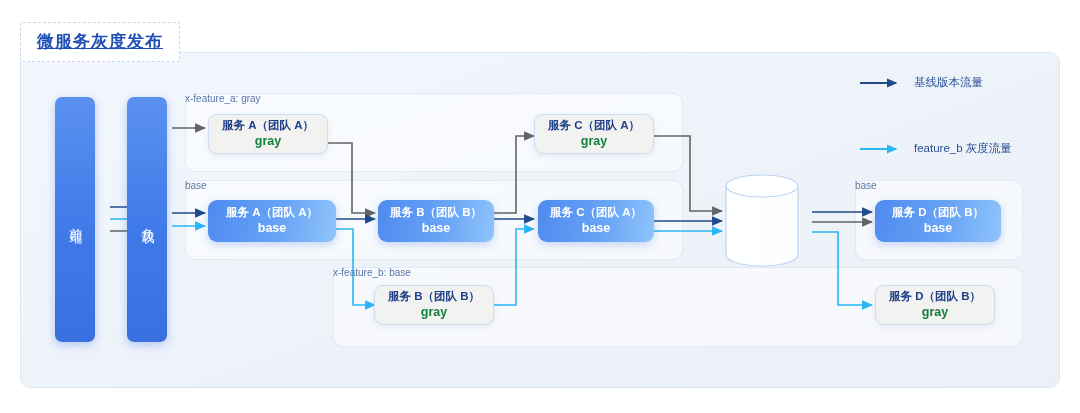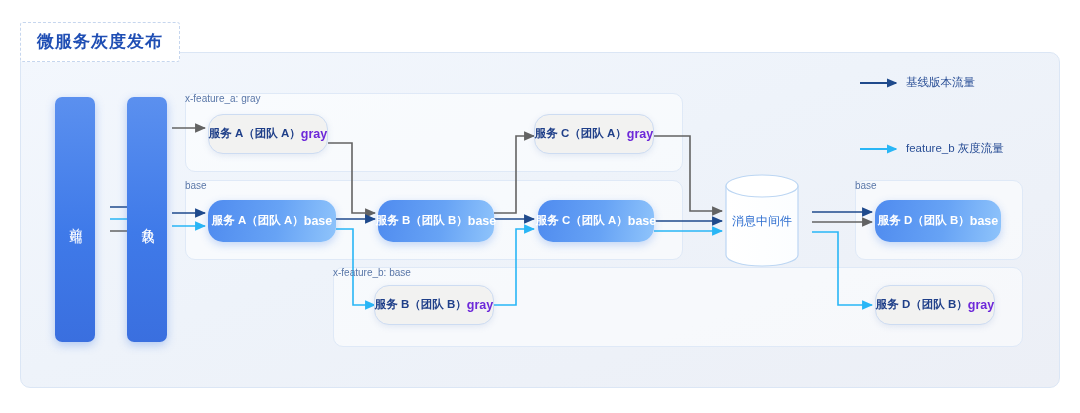--- a/index.html
+++ b/index.html
@@ -24,20 +24,21 @@
   .title-chip{
     position:absolute;left:20px;top:22px;
     padding:7px 16px 8px 16px;
     background:#ffffff;
     border:1px dashed #c6d6ee;
     border-radius:3px;
     font-size:17px;font-weight:bold;color:#1f4eb4;
     letter-spacing:1px;
     z-index:6;
     white-space:nowrap;
+    text-decoration:underline;
   }
 
   
   svg#wires{position:absolute;left:0;top:0;width:1080px;height:413px;z-index:2;pointer-events:none;}
 
   
   .pillar{
     position:absolute;
     background:linear-gradient(180deg,#5b90ef 0%,#3f7ae9 55%,#3a6fdf 100%);
     border-radius:7px;
@@ -64,63 +65,63 @@
   }
   .lane-tag{
     position:absolute;right:10px;bottom:4px;
     font-size:10px;color:#5a77a8;
     z-index:4;white-space:nowrap;
   }
 
   
   .node{
     position:absolute;
-    border-radius:15px;
+    border-radius:9px;
     box-sizing:border-box;
-    display:flex;flex-direction:row;
+    display:flex;flex-direction:column;
     align-items:center;justify-content:center;
     z-index:3;
     line-height:1.32;
     white-space:nowrap;
   }
   .node .l1{font-size:11.5px;font-weight:bold;}
   .node .l2{font-size:12.5px;font-weight:bold;}
 
   .node.base{
     background:linear-gradient(100deg,#4f8bef 0%,#67a3f5 55%,#8fc4fb 100%);
     color:#ffffff;
     box-shadow:0 3px 9px rgba(74,134,232,.30);
     border:none;
   }
   .node.gray{
     background:#f2f2f1;
     border:1px solid #cddcf2;
     color:#1f3f89;
     box-shadow:0 2px 6px rgba(120,145,190,.16);
   }
-  .node.gray .l2{color:#6d28d9;}
+  .node.gray .l2{color:#15803d;}
 
   
   .cyl{
     position:absolute;z-index:3;
   }
   .cyl-label{
     position:absolute;width:100%;text-align:center;
     font-size:12px;color:#2f6fd0;
     top:50%;transform:translateY(-50%);
     z-index:4;white-space:nowrap;
   }
 
   
   .legend{position:absolute;z-index:5;}
   .legend-row{
     position:absolute;display:flex;align-items:center;
     white-space:nowrap;
   }
-  .legend-text{font-size:11.5px;color:#2a4f96;margin-left:2px;}
+  .legend-text{font-size:11.5px;color:#2a4f96;margin-left:10px;}
   .legend-line{width:44px;height:10px;display:block;}
 </style>
 </head>
 <body>
 
 <div id="stage">
 
   <div class="canvas"></div>
 
   <div class="lane" style="left:185px;top:93px;width:498px;height:79px;"></div>
@@ -230,23 +231,20 @@
   <div class="node gray" style="left:374px;top:285px;width:120px;height:40px;">
     <div class="l1">服务 B（团队 B）</div>
     <div class="l2">gray</div>
   </div>
 
   <div class="node gray" style="left:875px;top:285px;width:120px;height:40px;">
     <div class="l1">服务 D（团队 B）</div>
     <div class="l2">gray</div>
   </div>
 
-  <div class="cyl" style="left:726px;top:175px;width:72px;height:92px;">
-    <div class="cyl-label">消息中间件</div>
-  </div>
 
   <div class="legend" style="left:860px;top:75px;width:200px;height:80px;">
     <div class="legend-row" style="left:0;top:0;">
       <svg class="legend-line" viewBox="0 0 44 10">
         <defs>
             <marker id="lg1" markerWidth="6" markerHeight="6" refX="5.2" refY="2.6" orient="auto">
               <path d="M0,0 L6,2.6 L0,5.2 z" fill="#1f4a8c"></path>
             </marker>
           </defs>
         <path d="M0,5 L36,5" stroke="#1f4a8c" stroke-width="1.8" fill="none" marker-end="url(#lg1)"></path>

